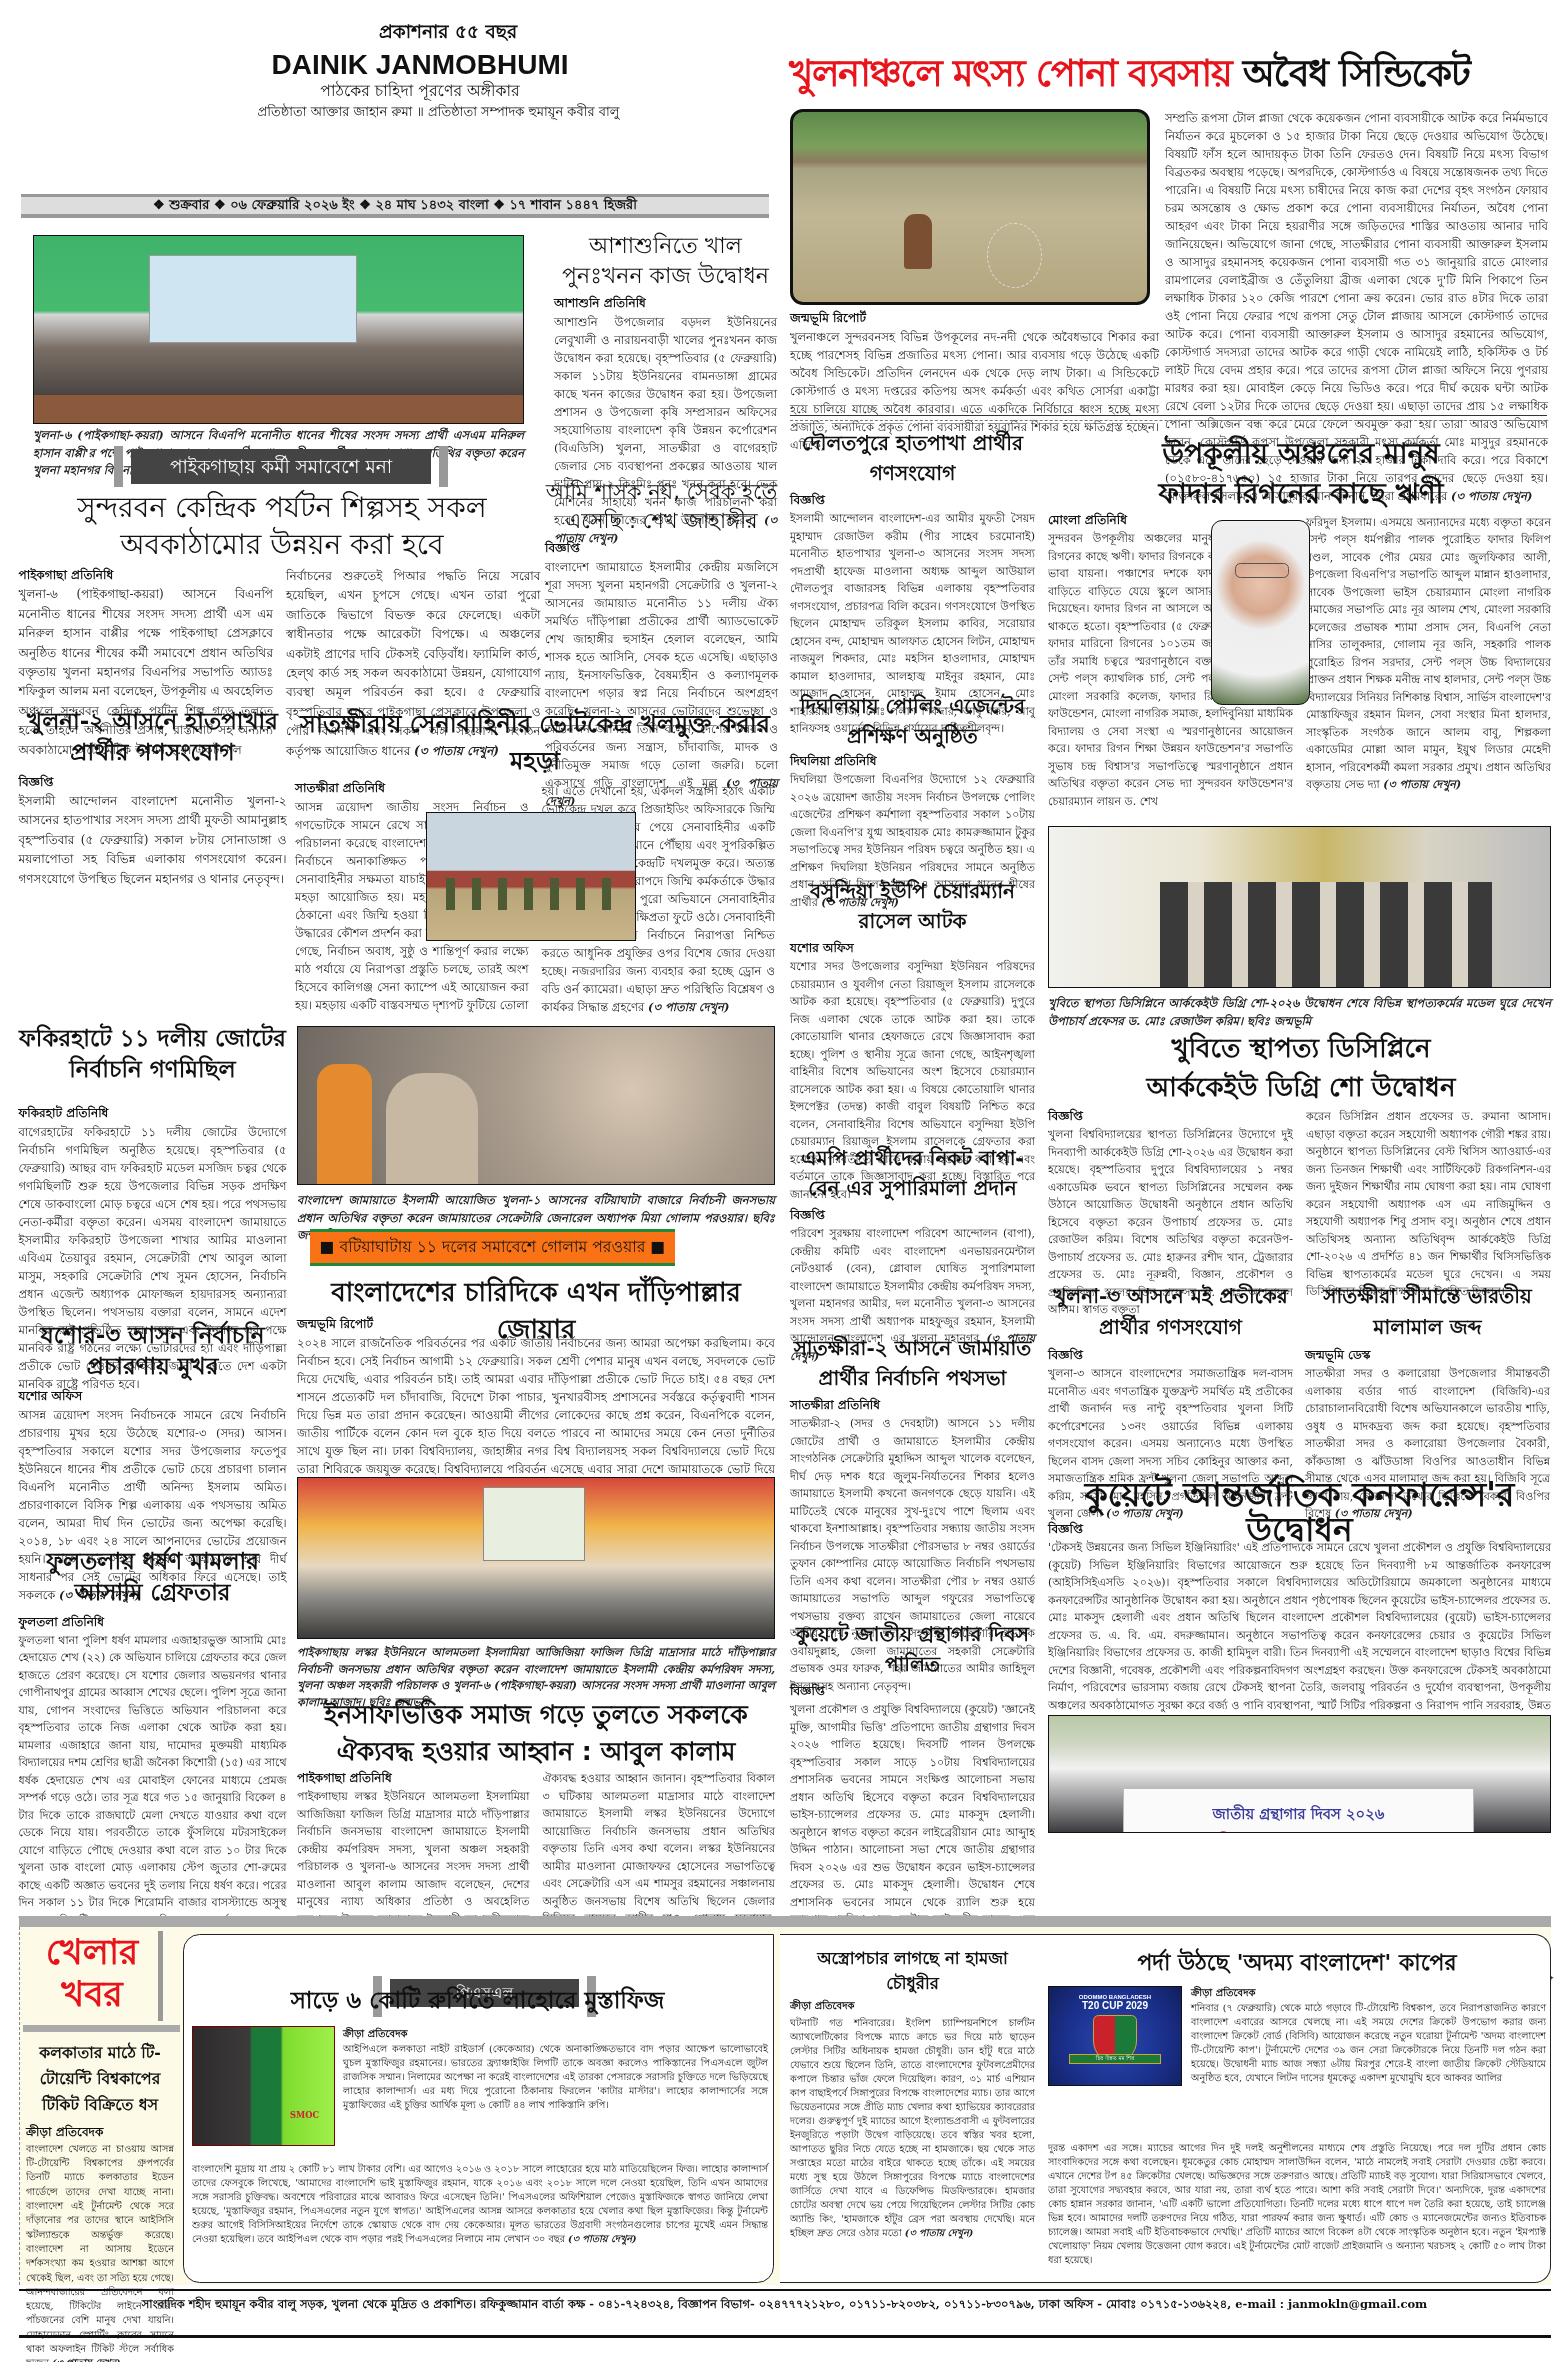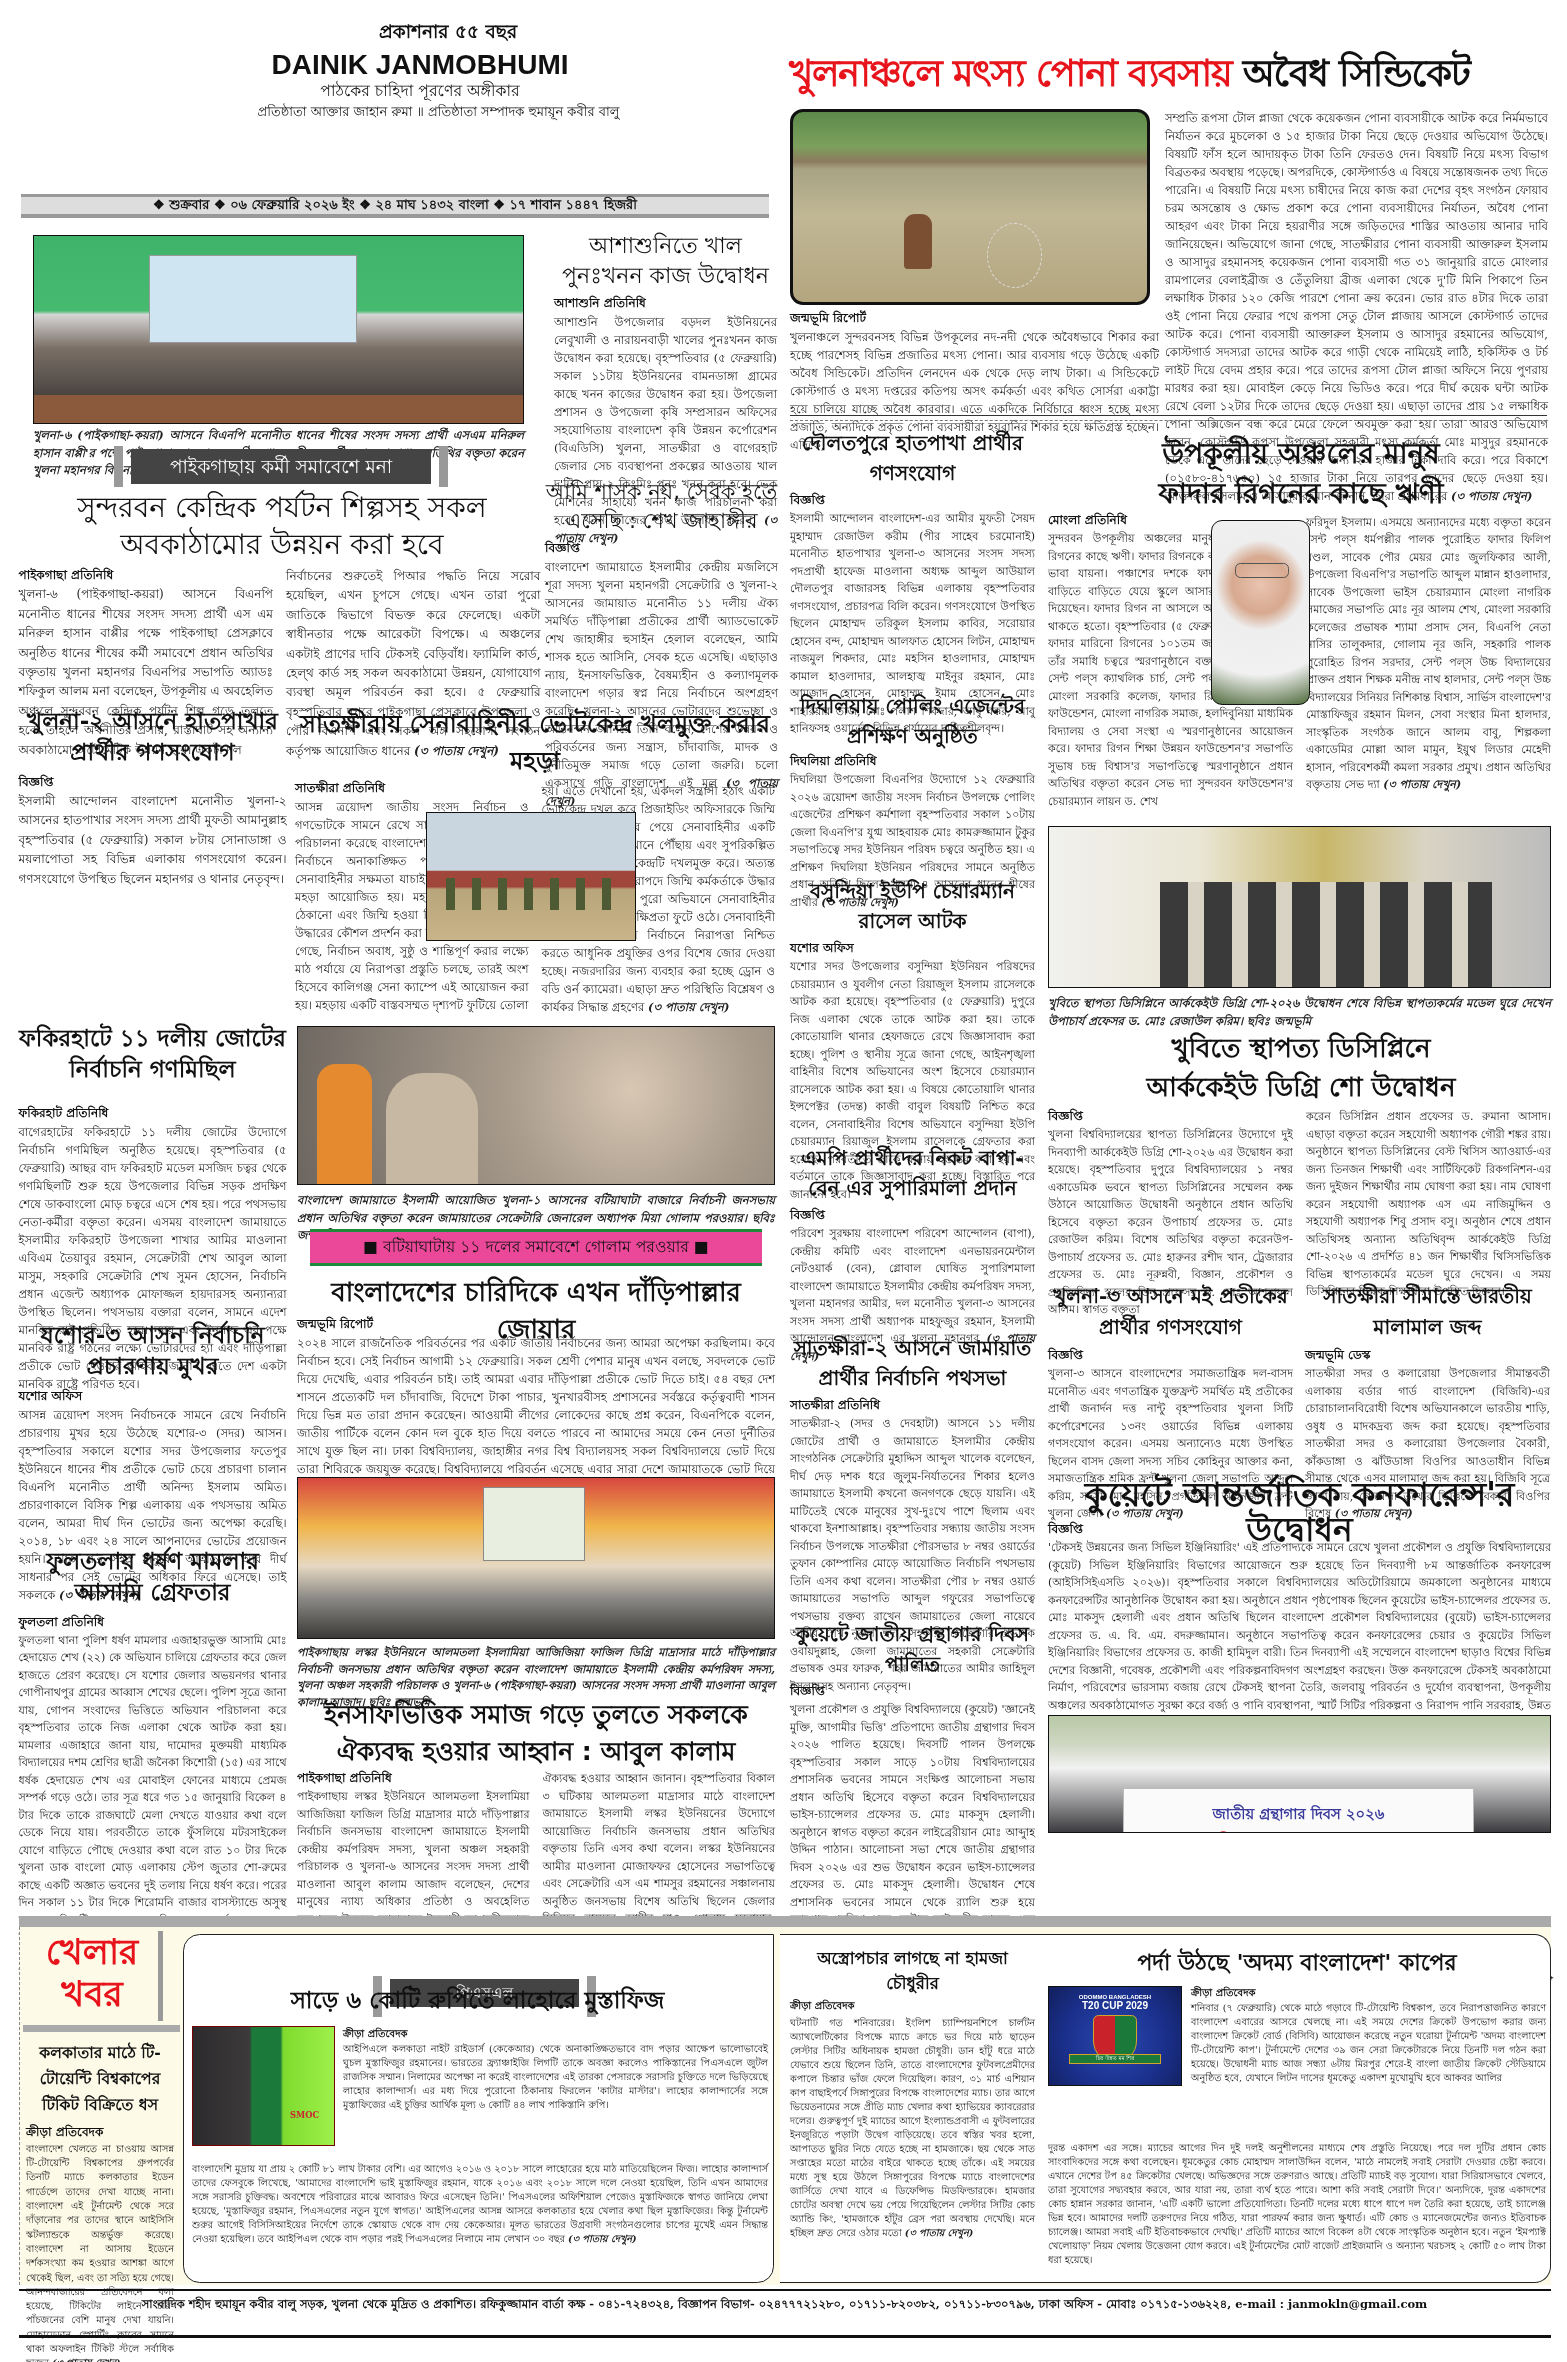--- a/index.html
+++ b/index.html
@@ -97,21 +97,21 @@
   <div class="hl" style="font-size:23px;line-height:31px">ফকিরহাটে ১১ দলীয় জোটের নির্বাচনি গণমিছিল</div>
   <div class="byline" style="margin-top:20px">ফকিরহাট প্রতিনিধি</div>
   <div class="body-text" style="font-size:11.5px;line-height:18px">বাগেরহাটের ফকিরহাটে ১১ দলীয় জোটের উদ্যোগে নির্বাচনি গণমিছিল অনুষ্ঠিত হয়েছে। বৃহস্পতিবার (৫ ফেব্রুয়ারি) আছর বাদ ফকিরহাট মডেল মসজিদ চত্বর থেকে গণমিছিলটি শুরু হয়ে উপজেলার বিভিন্ন সড়ক প্রদক্ষিণ শেষে ডাকবাংলো মোড় চত্বরে এসে শেষ হয়। পরে পথসভায় নেতা-কর্মীরা বক্তৃতা করেন। এসময় বাংলাদেশ জামায়াতে ইসলামীর ফকিরহাট উপজেলা শাখার আমির মাওলানা এবিএম তৈয়াবুর রহমান, সেক্রেটারী শেখ আবুল আলা মাসুম, সহকারি সেক্রেটারি শেখ সুমন হোসেন, নির্বাচনি প্রধান এজেন্ট অধ্যাপক মোফাজ্জল হায়দারসহ অন্যান্যরা উপস্থিত ছিলেন। পথসভায় বক্তারা বলেন, সামনে এদেশ মানবিক রাষ্ট্র প্রতিষ্ঠিত হবে। ন্যায় এবং ইনসাফ এর পক্ষে মানবিক রাষ্ট্র গঠনের লক্ষ্যে ভোটারদের হ্যা এবং দাঁড়িপাল্লা প্রতীকে ভোট দেওয়ার আহবান জানান। এতে দেশ একটা মানবিক রাষ্ট্রে পরিণত হবে।</div>
 </div>
 
 <div class="abs photo" style="left:297px;top:1026px;width:478px;height:159px;background:radial-gradient(circle at 70% 40%,#d8c7b3 0%,#a99c8d 35%,#6d6660 100%)">
   <div style="position:absolute;left:18.5px;top:37px;width:55px;height:122px;background:#e58a2e;border-radius:18.5px 18.5px 0 0"></div>
   <div style="position:absolute;left:88px;top:46px;width:92px;height:113px;background:#c7b8a3;border-radius:37px 37px 0 0"></div>
 </div>
 <div class="abs caption" style="left:297px;top:1192px;width:478px">বাংলাদেশ জামায়াতে ইসলামী আয়োজিত খুলনা-১ আসনের বটিয়াঘাটা বাজারে নির্বাচনী জনসভায় প্রধান অতিথির বক্তৃতা করেন জামায়াতের সেক্রেটারি জেনারেল অধ্যাপক মিয়া গোলাম পরওয়ার। ছবিঃ জন্মভূমি</div>
-<div class="abs" style="left:310px;top:1229px;width:452px;height:37px;background:#ec4899;border-top:3.7px solid #1f8a3a;border-bottom:3.7px solid #1f8a3a;text-align:center;font-family:'DejaVu Sans',sans-serif;font-size:15.7px;line-height:29.5px">
+<div class="abs" style="left:310px;top:1229px;width:365px;height:37px;background:#f97316;border-top:3.7px solid #1f8a3a;border-bottom:3.7px solid #1f8a3a;text-align:center;font-family:'DejaVu Sans',sans-serif;font-size:15.7px;line-height:29.5px">
   <span>■ বটিয়াঘাটায় ১১ দলের সমাবেশে গোলাম পরওয়ার ■</span>
 </div>
 <div class="abs hl" style="left:297px;top:1274px;width:478px;font-size:26px;line-height:37px">বাংলাদেশের চারিদিকে এখন দাঁড়িপাল্লার জোয়ার</div>
 <div class="abs" style="left:297px;top:1316px;width:478px">
   <div class="byline">জন্মভূমি রিপোর্ট</div>
   <div class="body-text" style="font-size:11.5px;line-height:18px"><span>২০২৪ সালে রাজনৈতিক পরিবর্তনের পর একটি জাতীয় নির্বাচনের জন্য আমরা অপেক্ষা করছিলাম। কবে নির্বাচন হবে। সেই নির্বাচন আগামী ১২ ফেব্রুয়ারি। সকল শ্রেণী পেশার মানুষ এখন বলছে, সবদলকে ভোট দিয়ে দেখেছি, এবার পরিবর্তন চাই। তাই আমরা এবার দাঁড়িপাল্লা প্রতীকে ভোট দিতে চাই। ৫৪ বছর দেশ শাসনে প্রত্যেকটি দল চাঁদাবাজি, বিদেশে টাকা পাচার, খুনখারবীসহ প্রশাসনের সর্বস্তরে কর্তৃত্ববাদী শাসন দিয়ে ভিন্ন মত তারা প্রদান করেছেন। আওয়ামী লীগের লোকেদের কাছে প্রশ্ন করেন, বিএনপিকে বলেন, জাতীয় পার্টিকে বলেন কোন দল বুকে হাত দিয়ে বলতে পারবে না আমাদের সময়ে কেন নেতা দুর্নীতির সাথে যুক্ত ছিল না। ঢাকা বিশ্ববিদ্যালয়, জাহাঙ্গীর নগর বিশ্ব বিদ্যালয়সহ সকল বিশ্ববিদ্যালয়ে ভোট দিয়ে তারা শিবিরকে জয়যুক্ত করেছে। বিশ্ববিদ্যালয়ে পরিবর্তন এসেছে এবার সারা দেশে জামায়াতকে ভোট দিয়ে সারা দেশকে বদলে দাও। গতকাল খুলনা-১ আসনে জামায়াতে ইসলামী আয়োজিত নির্বাচনি জনসভায় বটিয়াঘাটা বাজার চত্বরে দাঁড়িপাল্লা প্রতীকের প্রার্থী কৃষ্ণ নন্দীর পক্ষে ভোট চেয়ে বাংলাদেশ জামায়াত ইসলামীর সেক্রেটারি জেনারেল অধ্যাপক মিয়া গোলাম পরওয়ার এসব কথা বলেন। তিনি বলেন, সম্মানিত আমীর ডাঃ শফিকুর রহমান একটি মানবিক ইনছাফপূর্ণ নতুন বাংলাদেশের</span> <span class="see">(৩ পাতায় দেখুন)</span></div>
 </div>
 
 <div class="abs" style="left:18.5px;top:1320px;width:268px">
   <div class="hl" style="font-size:23px;line-height:31px">যশোর-৩ আসন নির্বাচনি প্রচারণায় মুখর</div>

